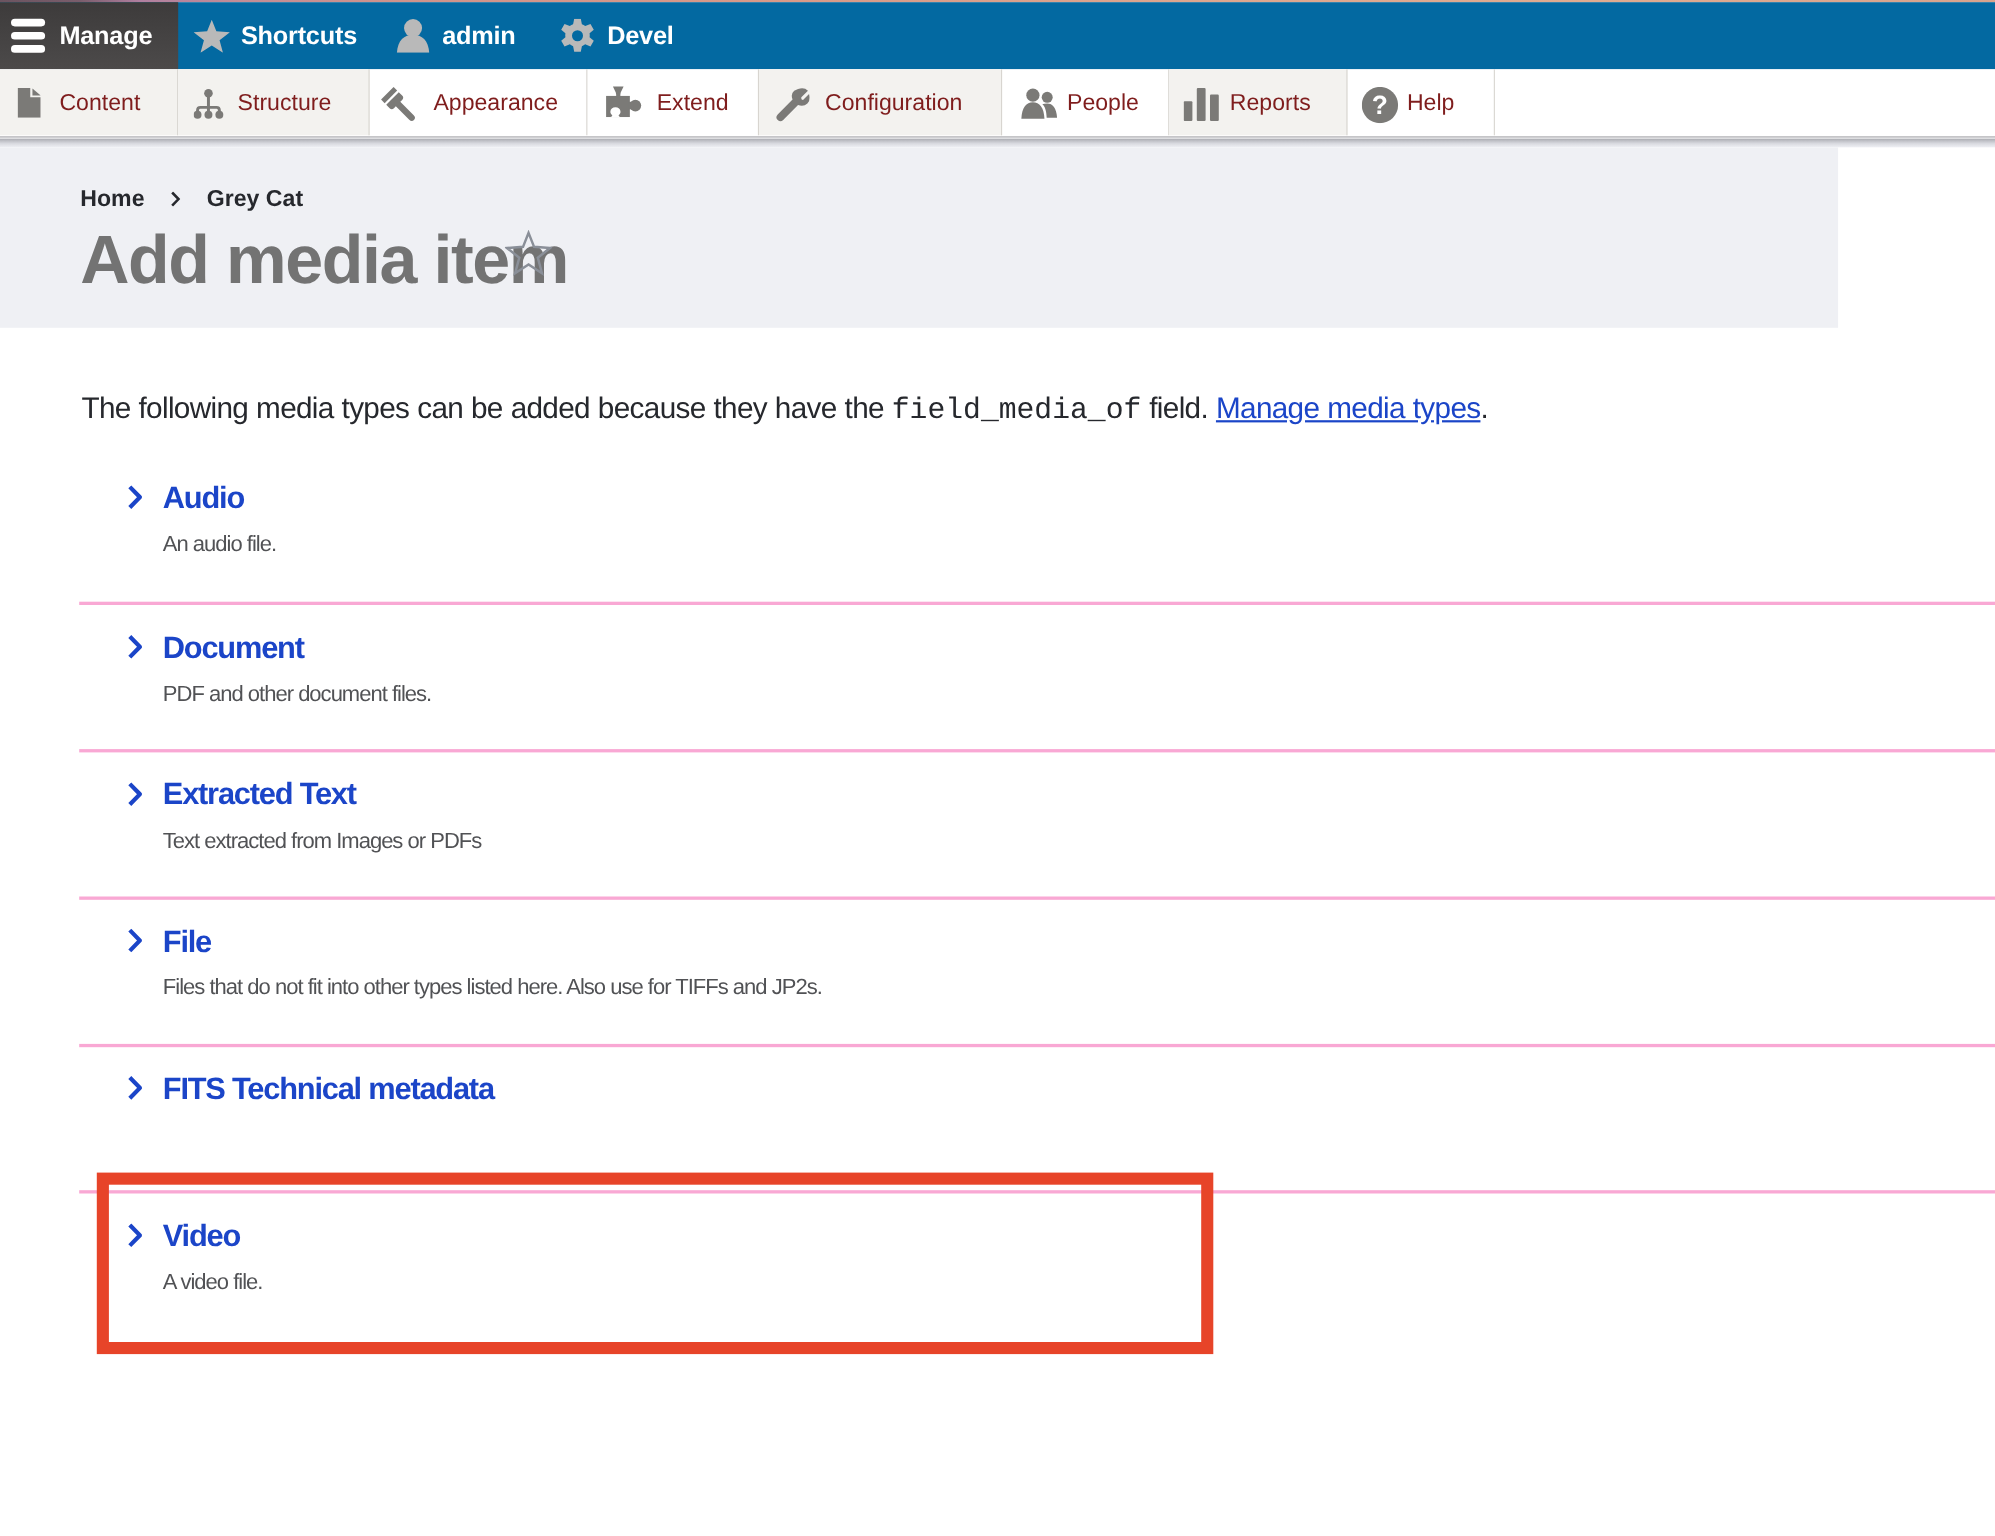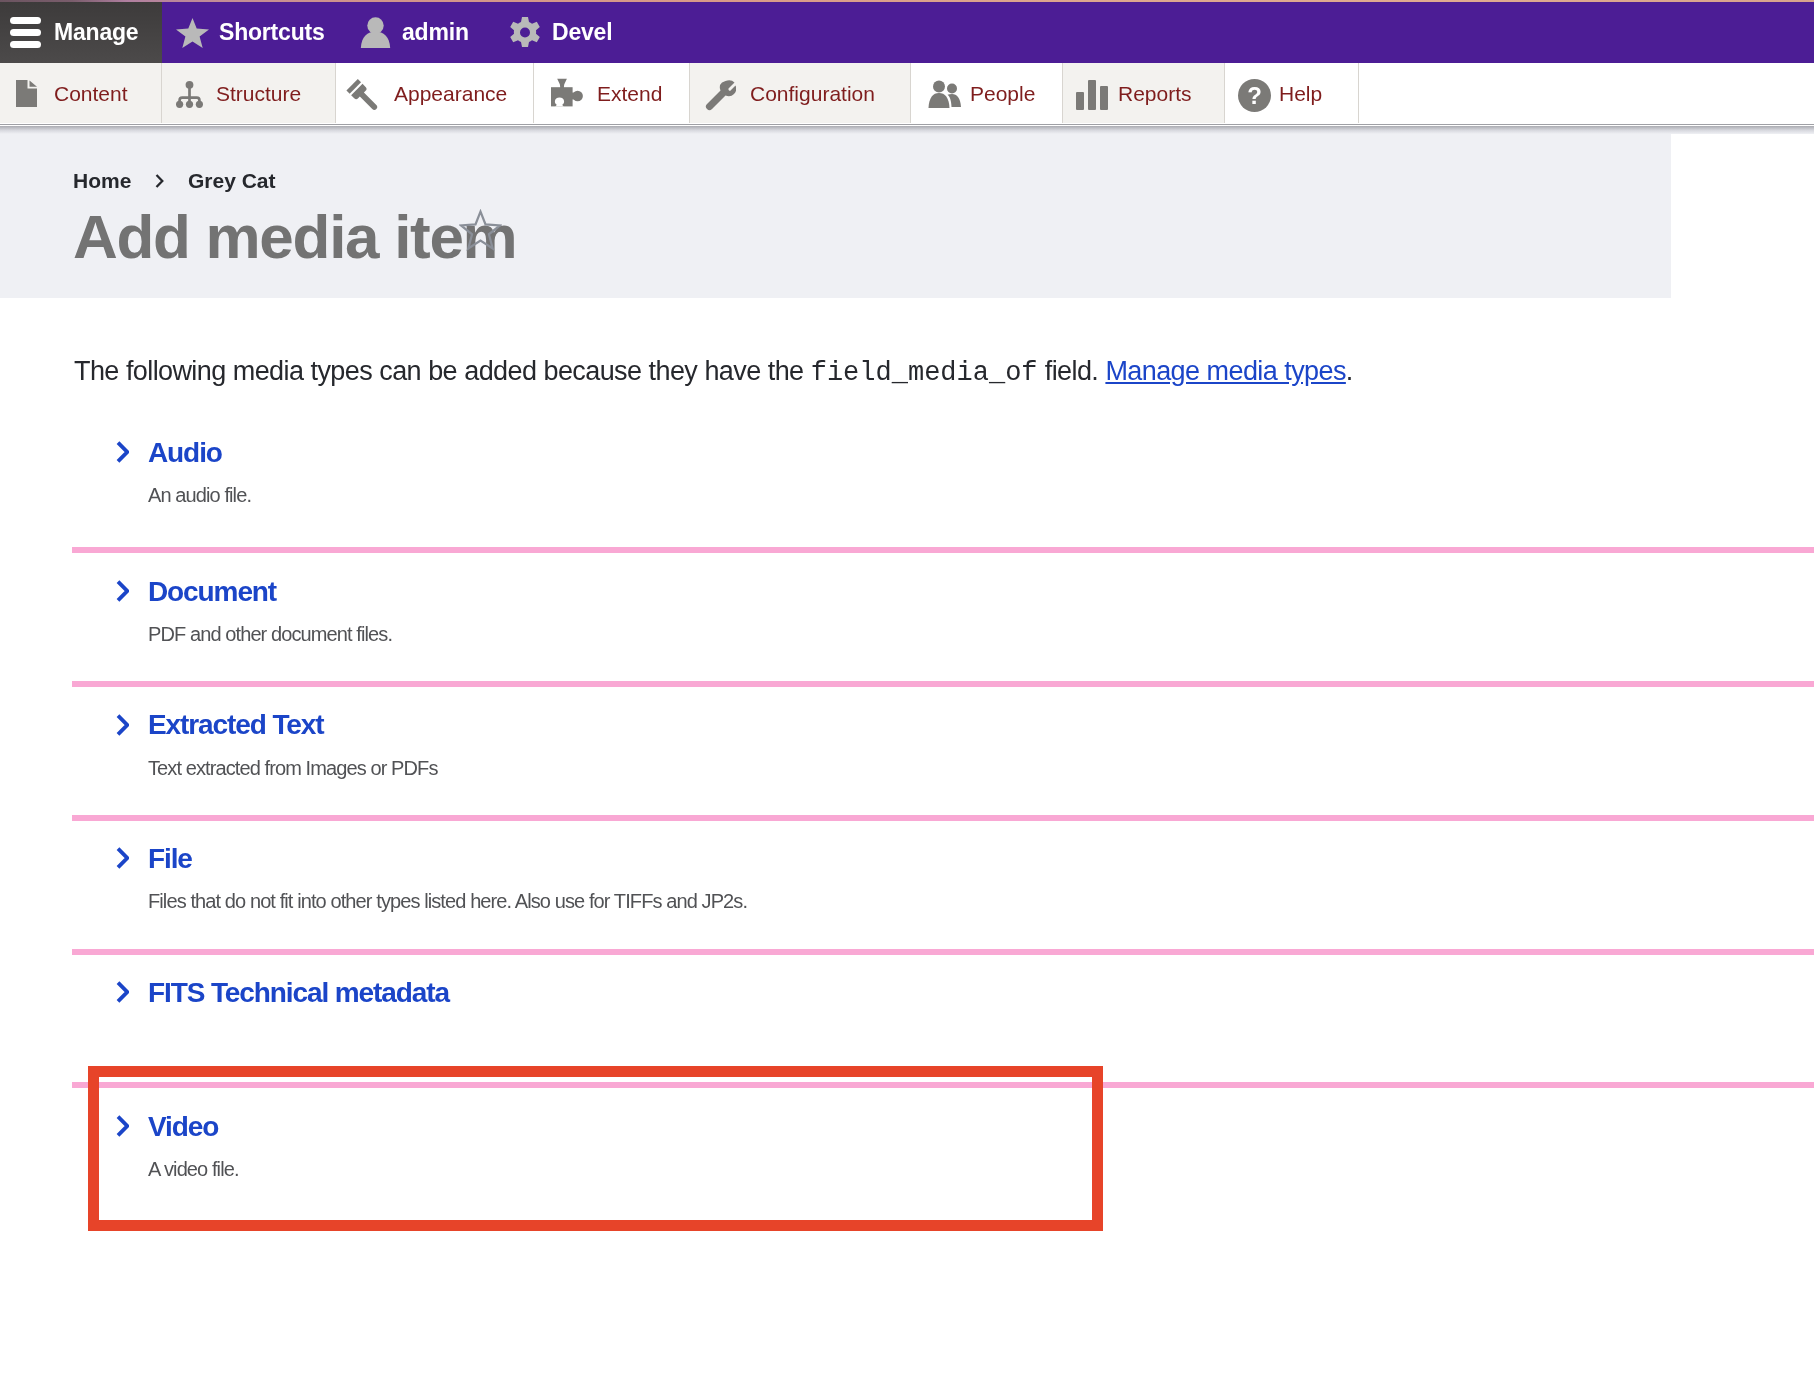--- a/index.html
+++ b/index.html
@@ -1,39 +1,39 @@
 <!DOCTYPE html>
 <html><head>
 <meta charset="utf-8">
 <style>
   * { margin:0; padding:0; box-sizing:border-box; }
   html,body { width:1814px; height:1396px; background:#fff; font-family:"Liberation Sans", sans-serif; position:relative; overflow:hidden; }
   .topstrip { position:absolute; left:0; top:0; width:1814px; height:2px;
     background:linear-gradient(90deg,#6b5460 0%,#7a5d6c 4%,#b07fa0 7%,#c38d96 12%,#d0938b 20%,#d99a88 40%,#dda68e 60%,#e0ab90 80%,#d8a38d 100%); }
-  .toolbar { position:absolute; left:0; top:2px; width:1814px; height:61px; background:#4c1d95; }
+  .toolbar { position:absolute; left:0; top:2px; width:1814px; height:61px; background:#0369a1; }
   .manage-bg { position:absolute; left:0; top:0; width:162px; height:61px; background:linear-gradient(#3d3b3b,#4c4a4a); }
   .tb-item { position:absolute; top:0; height:61px; display:flex; align-items:center; color:#fff; font-weight:bold; font-size:23px; letter-spacing:-0.2px; }
   .tabs { position:absolute; left:0; top:63px; width:1814px; height:62px; background:#fff; border-bottom:1px solid #9fa0a5; }
   .tabshadow { position:absolute; left:0; top:126px; width:1814px; height:8px; background:linear-gradient(#aaabb1,#d8d9df 55%,#eff0f4); }
   .tab { position:absolute; top:0; height:60px; }
   .tab.gray { background:#f3f2ef; }
   .tab .sep { position:absolute; right:0; top:0; width:1px; height:60px; background:#d8d5d0; }
   .tab-label { position:absolute; font-size:21px; color:#7f1d1d; top:82px; }
   .header { position:absolute; left:0; top:134px; width:1671px; height:164px; background:#eff0f4; }
   .crumb { position:absolute; left:73px; top:35px; font-size:21px; font-weight:bold; color:#26282d; }
   .h1 { position:absolute; left:73px; top:67px; font-size:62px; font-weight:bold; color:#737373; letter-spacing:-1.3px; }
   .para { position:absolute; left:74px; top:356px; font-size:27px; color:#26282d; letter-spacing:-0.6px; word-spacing:0.3px; }
   .para .mono { font-family:"Liberation Mono", monospace; font-size:27px; letter-spacing:0; }
   .para a { color:#1b45c8; }
   .list { position:absolute; left:72px; top:413.5px; width:1742px; }
   .item { position:relative; height:133.75px; }
   .item:first-child .title { top:23.4px; }
   .item:first-child .desc { top:70.6px; }
   .item:first-child .ichev { top:27.5px; }
-  .item + .item { border-top:6px solid #f9a8d4; }
+  .item + .item { border-top:3px solid #f9a8d4; }
   .ichev { position:absolute; left:44px; top:26.5px; }
   .item .title { position:absolute; left:76px; top:22.4px; font-size:28px; font-weight:bold; color:#1b45c8; letter-spacing:-1.1px; }
   .item .desc { position:absolute; left:76px; top:69.6px; font-size:20px; color:#515255; letter-spacing:-0.9px; }
   .redbox { position:absolute; left:87.5px; top:1066px; width:1015px; height:165px; border:11.5px solid #e74429; }
 </style>
 </head>
 <body>
   <div class="topstrip"></div>
   <div class="toolbar">
     <div class="manage-bg"></div>

